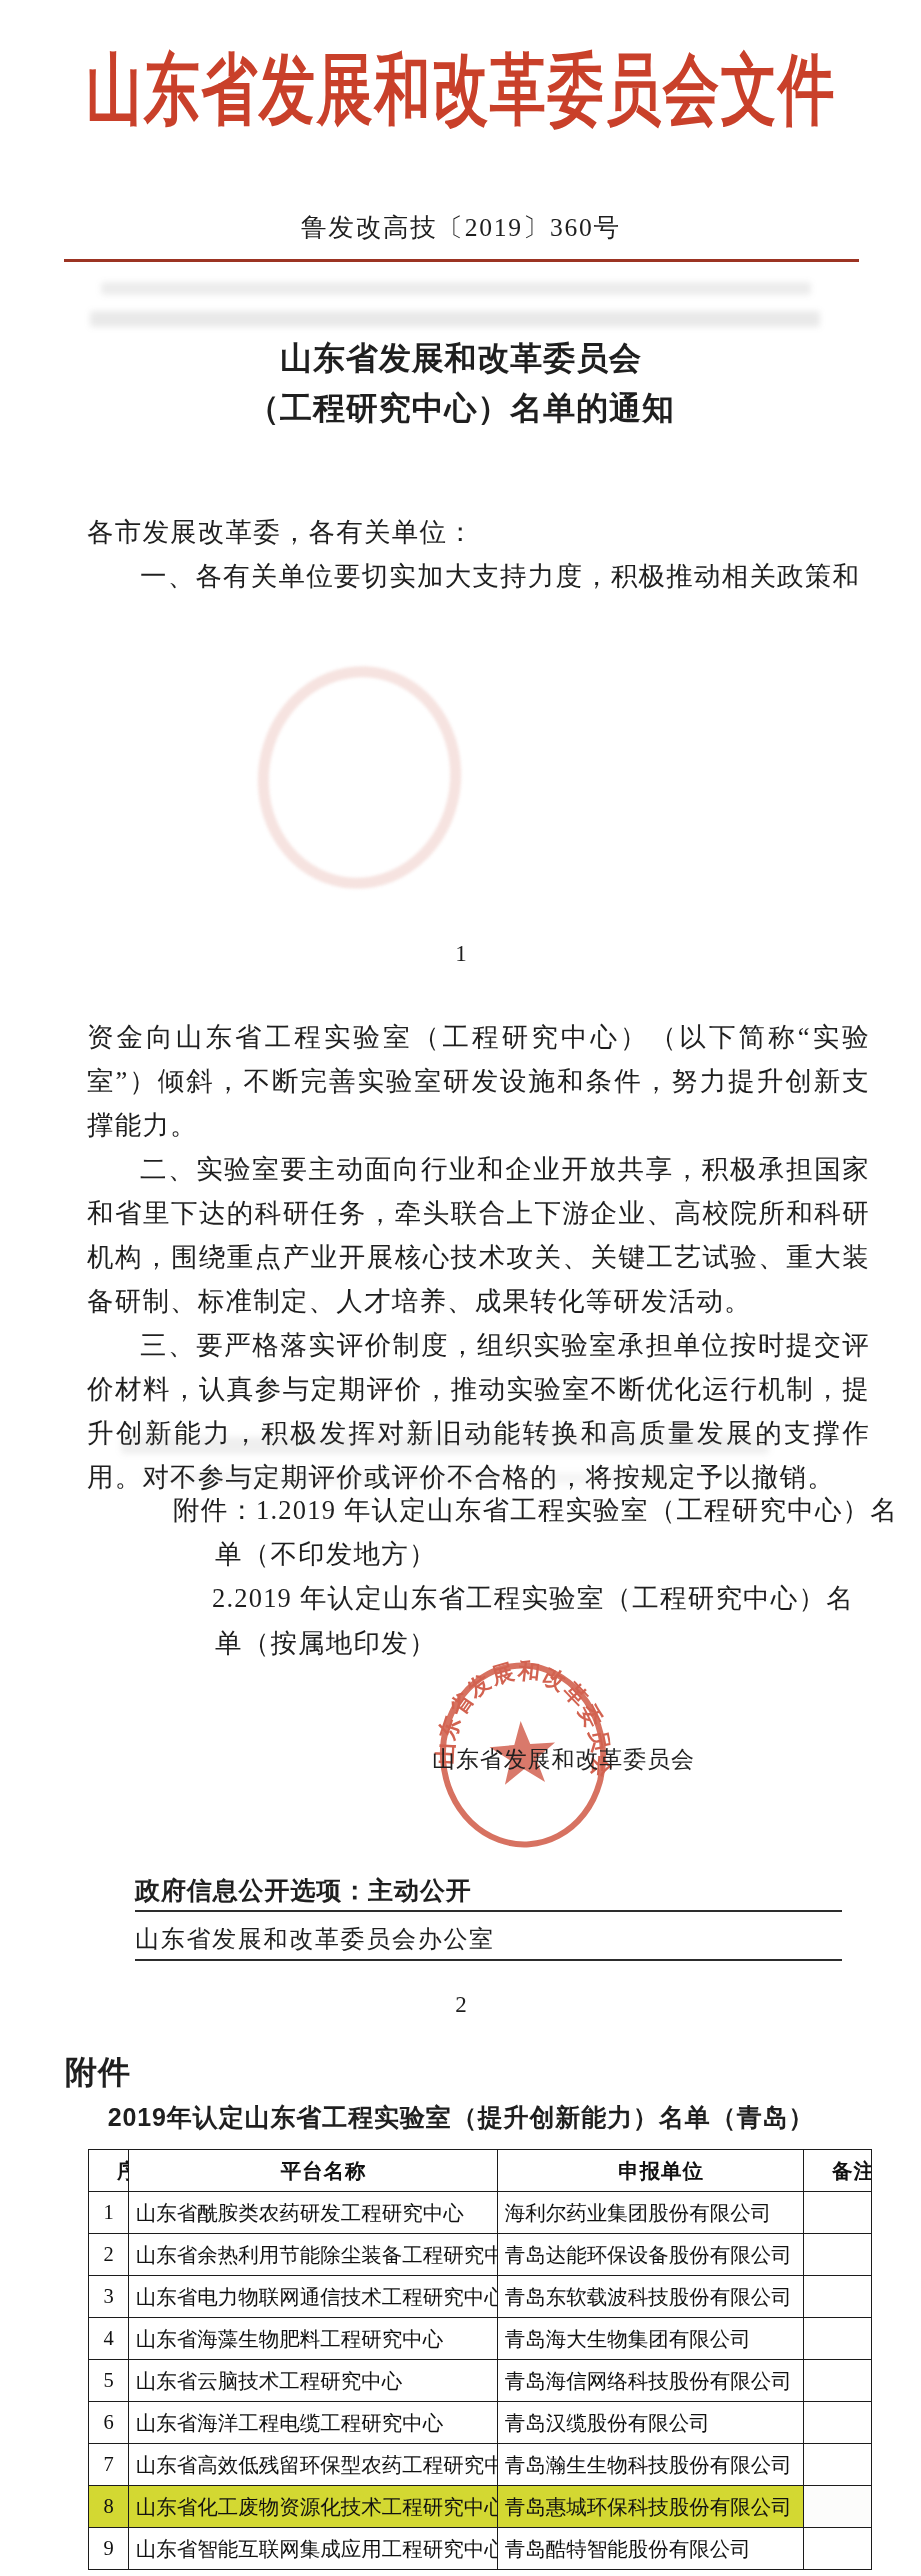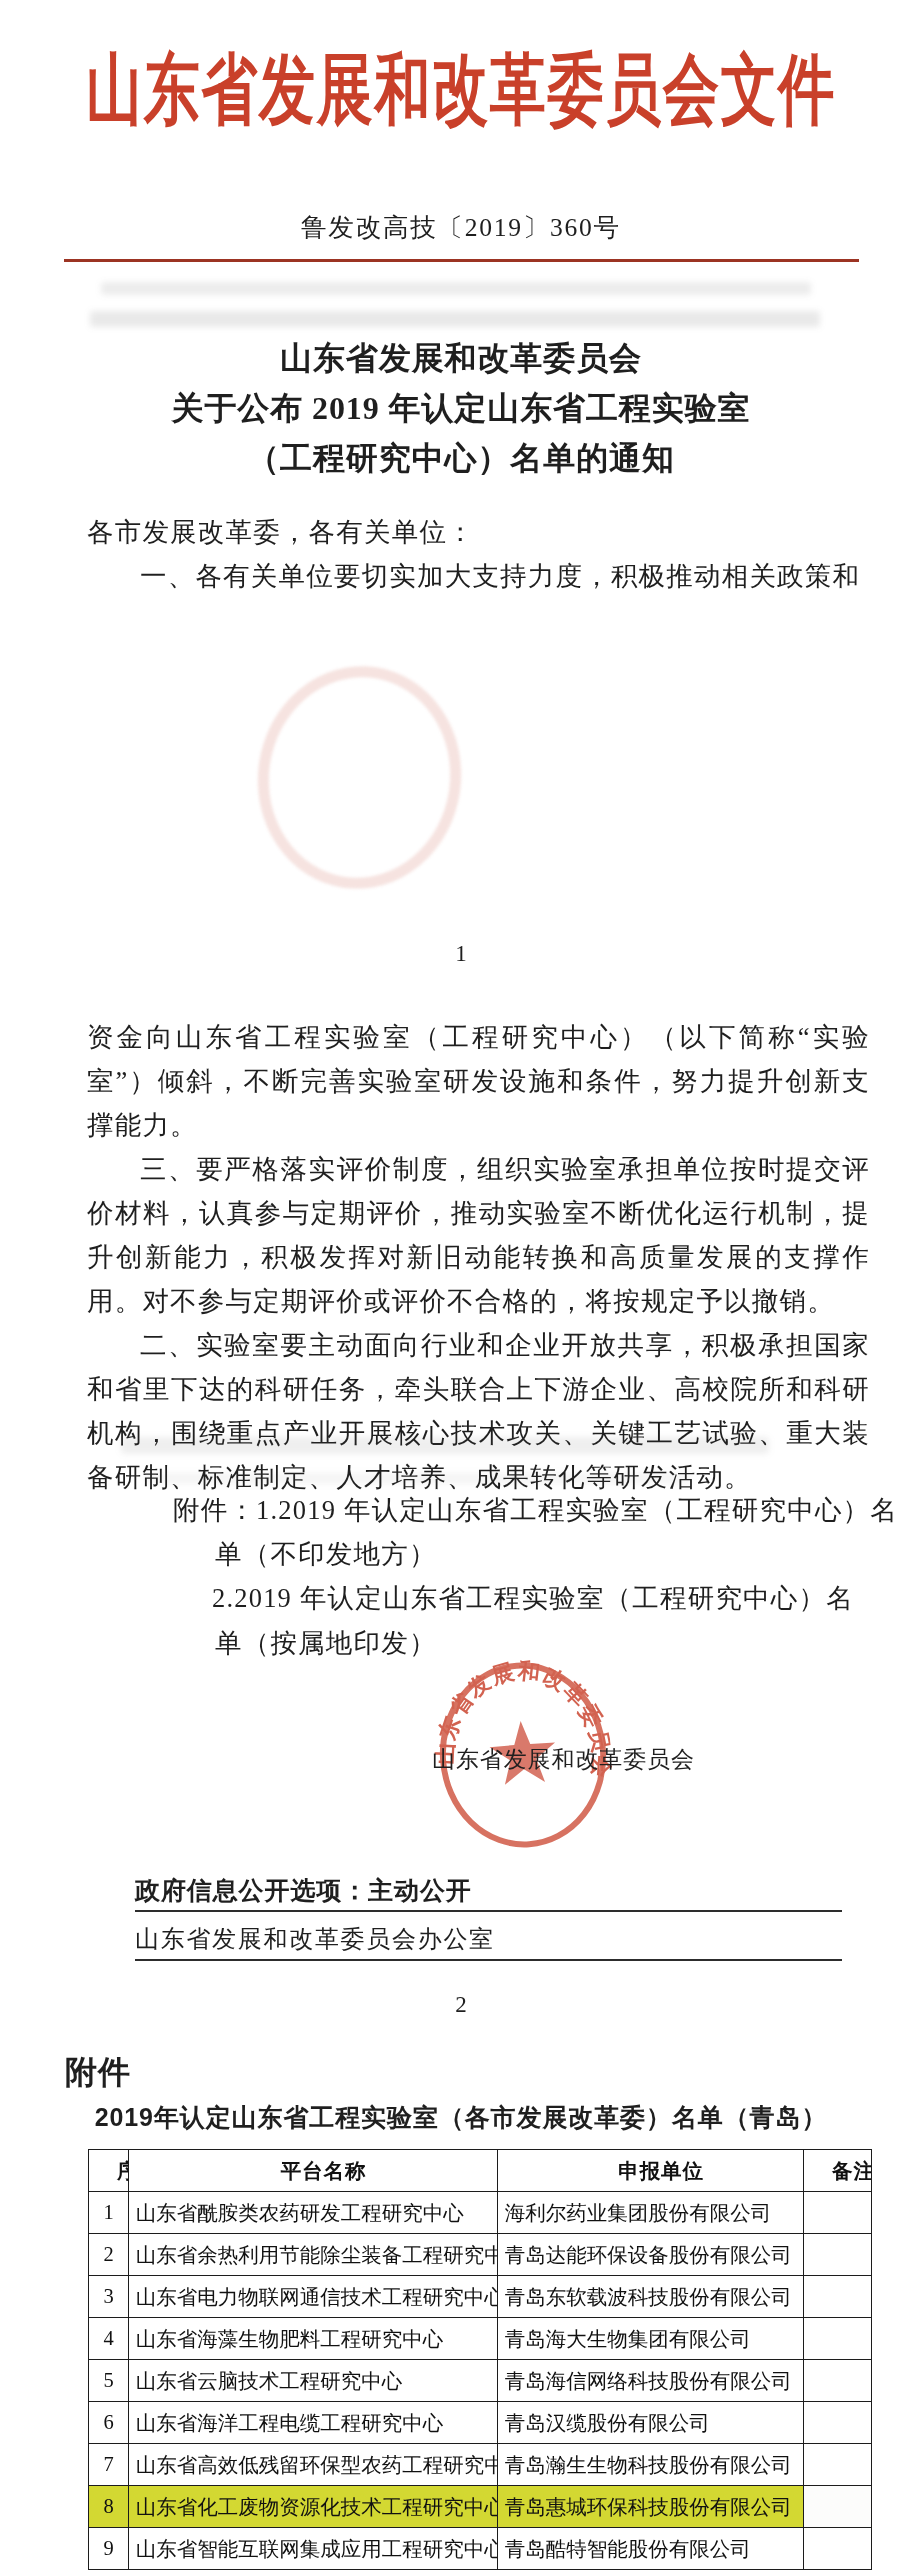--- a/index.html
+++ b/index.html
@@ -65,37 +65,36 @@
 
   <div class="abs center doc-number">鲁发改高技〔2019〕360号</div>
 
   <div class="abs red-rule" style="background:#9c3423;"></div>
 
   <div class="abs ghost-band" style="top:282px;left:101px;width:710px;height:12.8px;background:rgba(70,70,70,.10);"></div>
   <div class="abs ghost-band" style="top:311px;left:90px;width:730px;height:16px;background:rgba(70,70,70,.12);"></div>
 
   <div class="abs center main-title">
     <div>山东省发展和改革委员会</div>
-    <div>关于公布 2019 年认定山东省工程实验室</div>
     <div>（工程研究中心）名单的通知</div>
   </div>
 
   <div class="abs ghost-seal"></div>
 
   <div class="abs body-block" style="top:510px;">
     <p class="noindent">各市发展改革委，各有关单位：</p>
     <p>一、各有关单位要切实加大支持力度，积极推动相关政策和</p>
   </div>
 
   <div class="abs center page-num" style="top:941px;">1</div>
 
   <div class="abs body-block" style="top:1015px;">
     <p class="noindent">资金向山东省工程实验室（工程研究中心）（以下简称“实验室”）倾斜，不断完善实验室研发设施和条件，努力提升创新支撑能力。</p>
+    <p>二、实验室要主动面向行业和企业开放共享，积极承担国家和省里下达的科研任务，牵头联合上下游企业、高校院所和科研机构，围绕重点产业开展核心技术攻关、关键工艺试验、重大装备研制、标准制定、人才培养、成果转化等研发活动。</p>
     <p>三、要严格落实评价制度，组织实验室承担单位按时提交评价材料，认真参与定期评价，推动实验室不断优化运行机制，提升创新能力，积极发挥对新旧动能转换和高质量发展的支撑作用。对不参与定期评价或评价不合格的，将按规定予以撤销。</p>
-    <p>二、实验室要主动面向行业和企业开放共享，积极承担国家和省里下达的科研任务，牵头联合上下游企业、高校院所和科研机构，围绕重点产业开展核心技术攻关、关键工艺试验、重大装备研制、标准制定、人才培养、成果转化等研发活动。</p>
   </div>
 
   <div class="abs ghost-band" style="top:1437px;left:121px;width:648px;height:17px;background:rgba(80,80,80,.09);"></div>
   <div class="abs ghost-band" style="top:1473px;left:145px;width:546px;height:11px;background:rgba(80,80,80,.06);"></div>
 
   <div class="abs note-line" style="top:1492px;left:173px;">附件：1.2019 年认定山东省工程实验室（工程研究中心）名</div>
   <div class="abs note-line" style="top:1536px;left:215px;">单（不印发地方）</div>
   <div class="abs note-line" style="top:1580px;left:212px;">2.2019 年认定山东省工程实验室（工程研究中心）名</div>
   <div class="abs note-line" style="top:1625px;left:215px;">单（按属地印发）</div>
 
@@ -111,21 +110,21 @@
   <div class="abs signer">山东省发展和改革委员会</div>
 
   <div class="abs sans disclosure">政府信息公开选项：主动公开</div>
   <div class="abs fline" style="top:1910px;"></div>
   <div class="abs office">山东省发展和改革委员会办公室</div>
   <div class="abs fline" style="top:1959px;"></div>
 
   <div class="abs center page-num" style="top:1992px;">2</div>
 
   <div class="abs sans att-heading">附件</div>
-  <div class="abs center sans att-title">2019年认定山东省工程实验室（各市发展改革委）名单（青岛）</div>
+  <div class="abs center sans att-title">2019年认定山东省工程实验室（提升创新能力）名单（青岛）</div>
 
   <table class="results">
     <colgroup>
       <col style="width:40px">
         <col style="width:369px">
         <col style="width:306px">
         <col style="width:68px">
     </colgroup>
     <thead>
       <tr>

